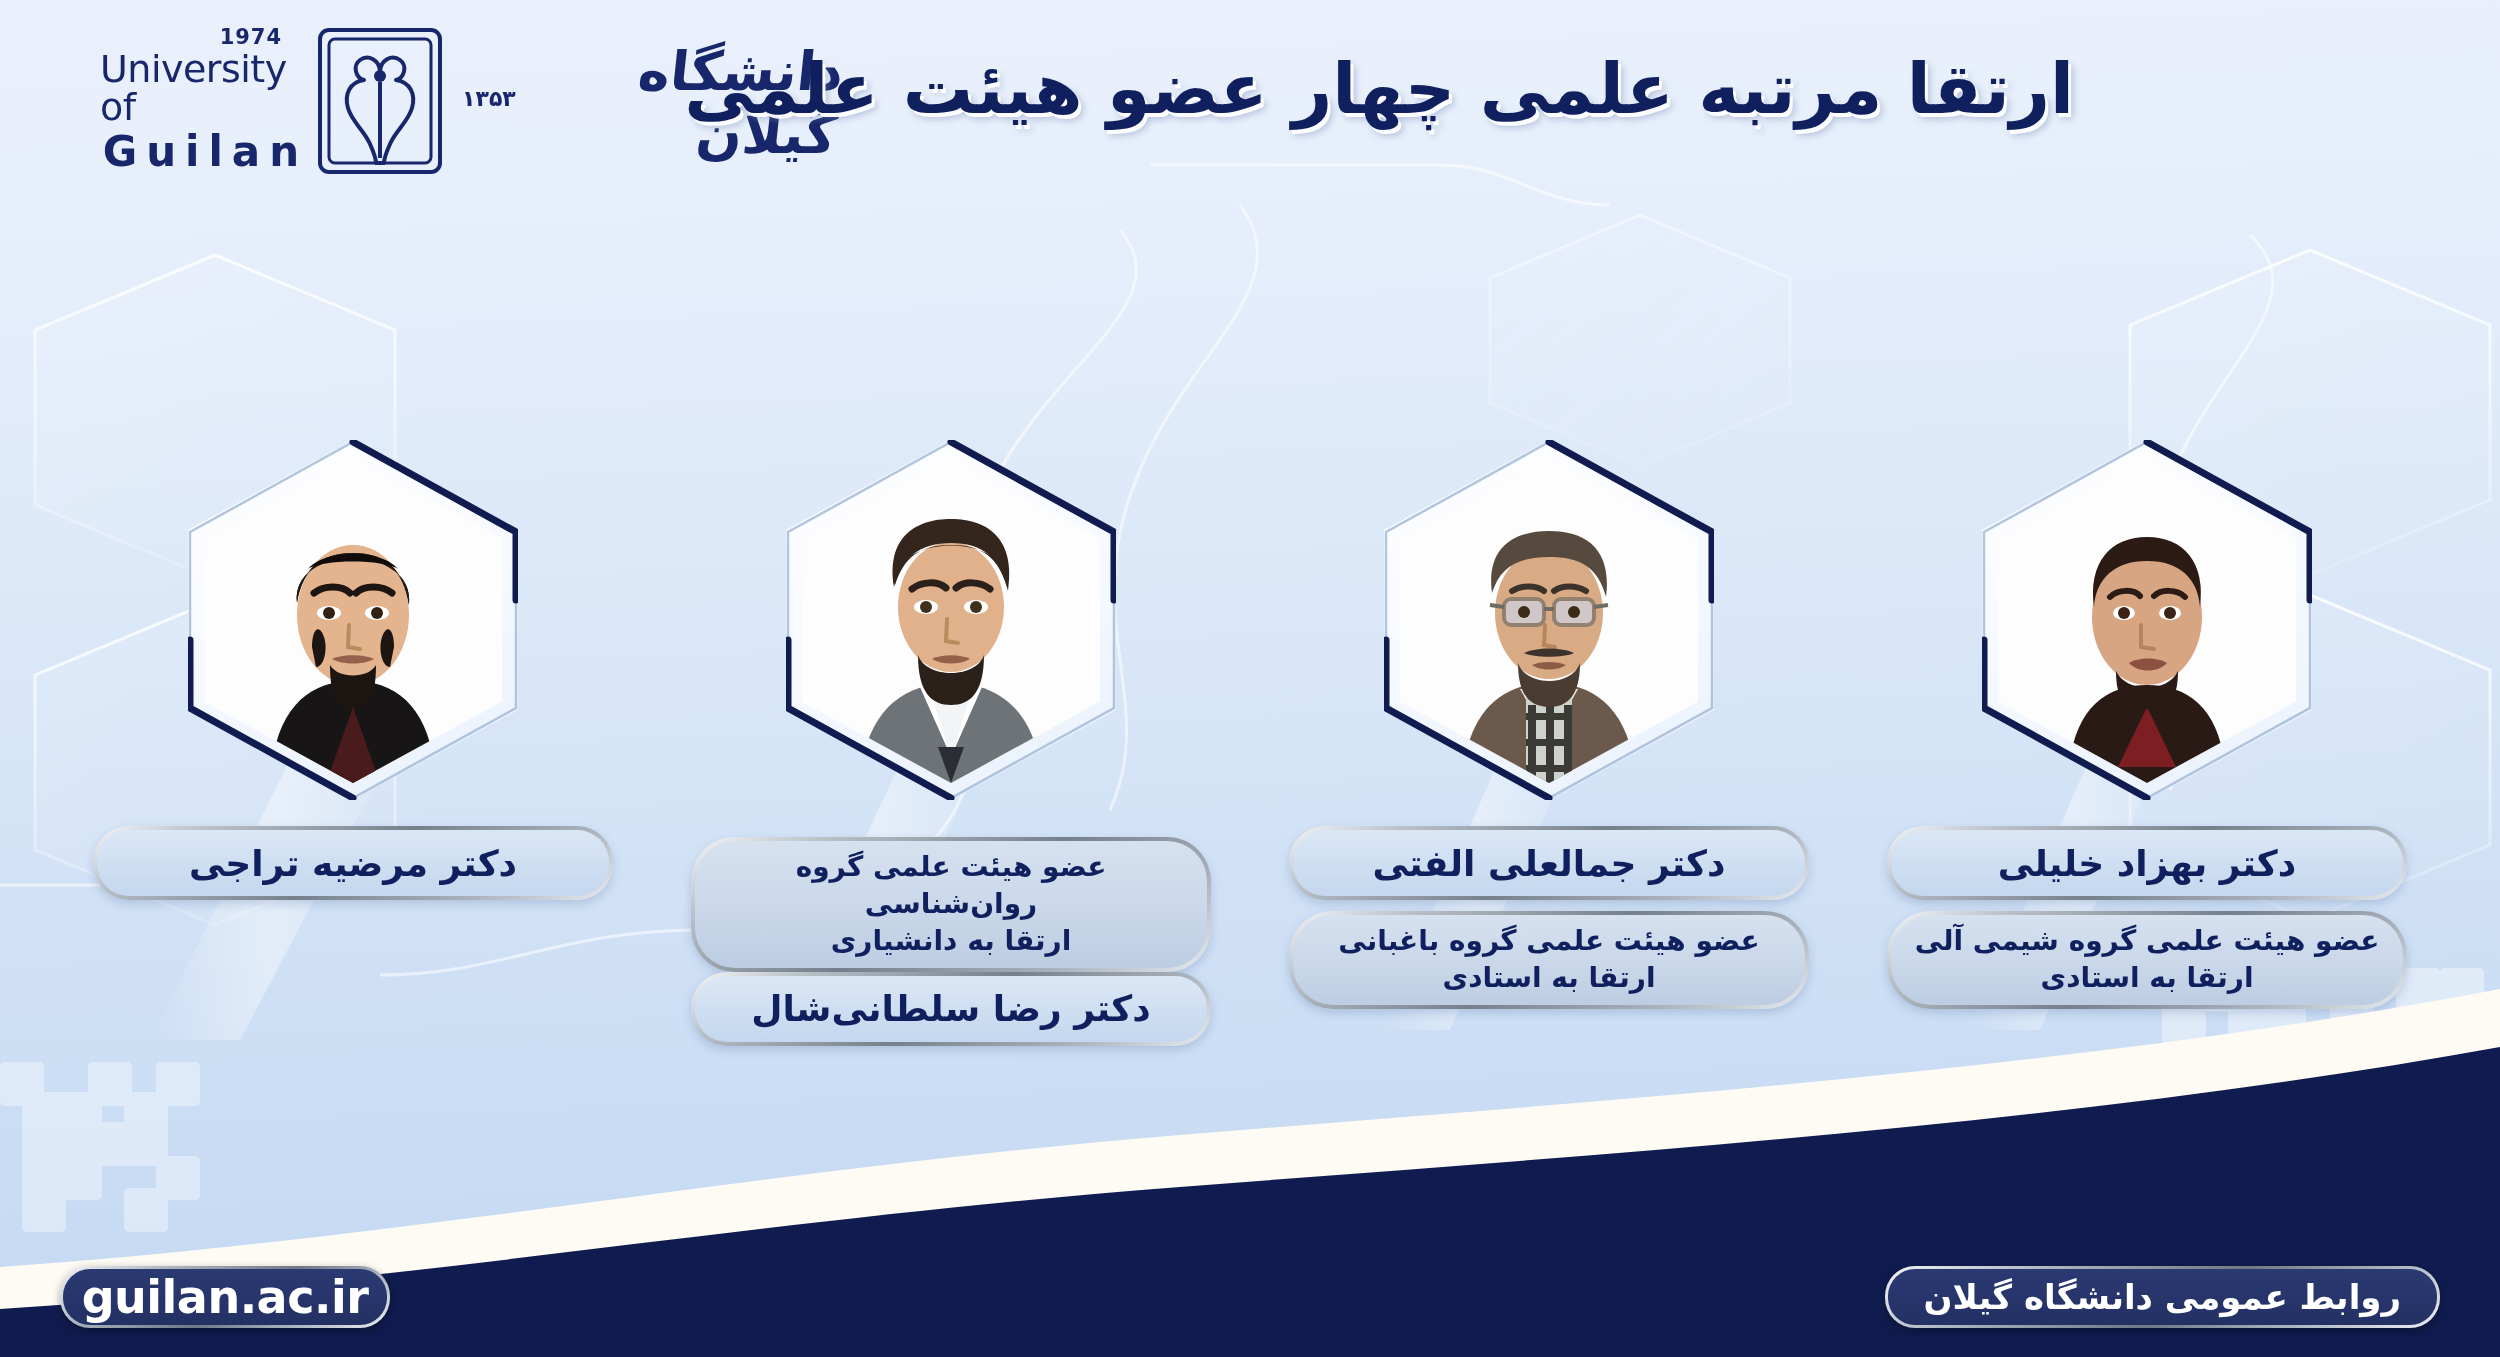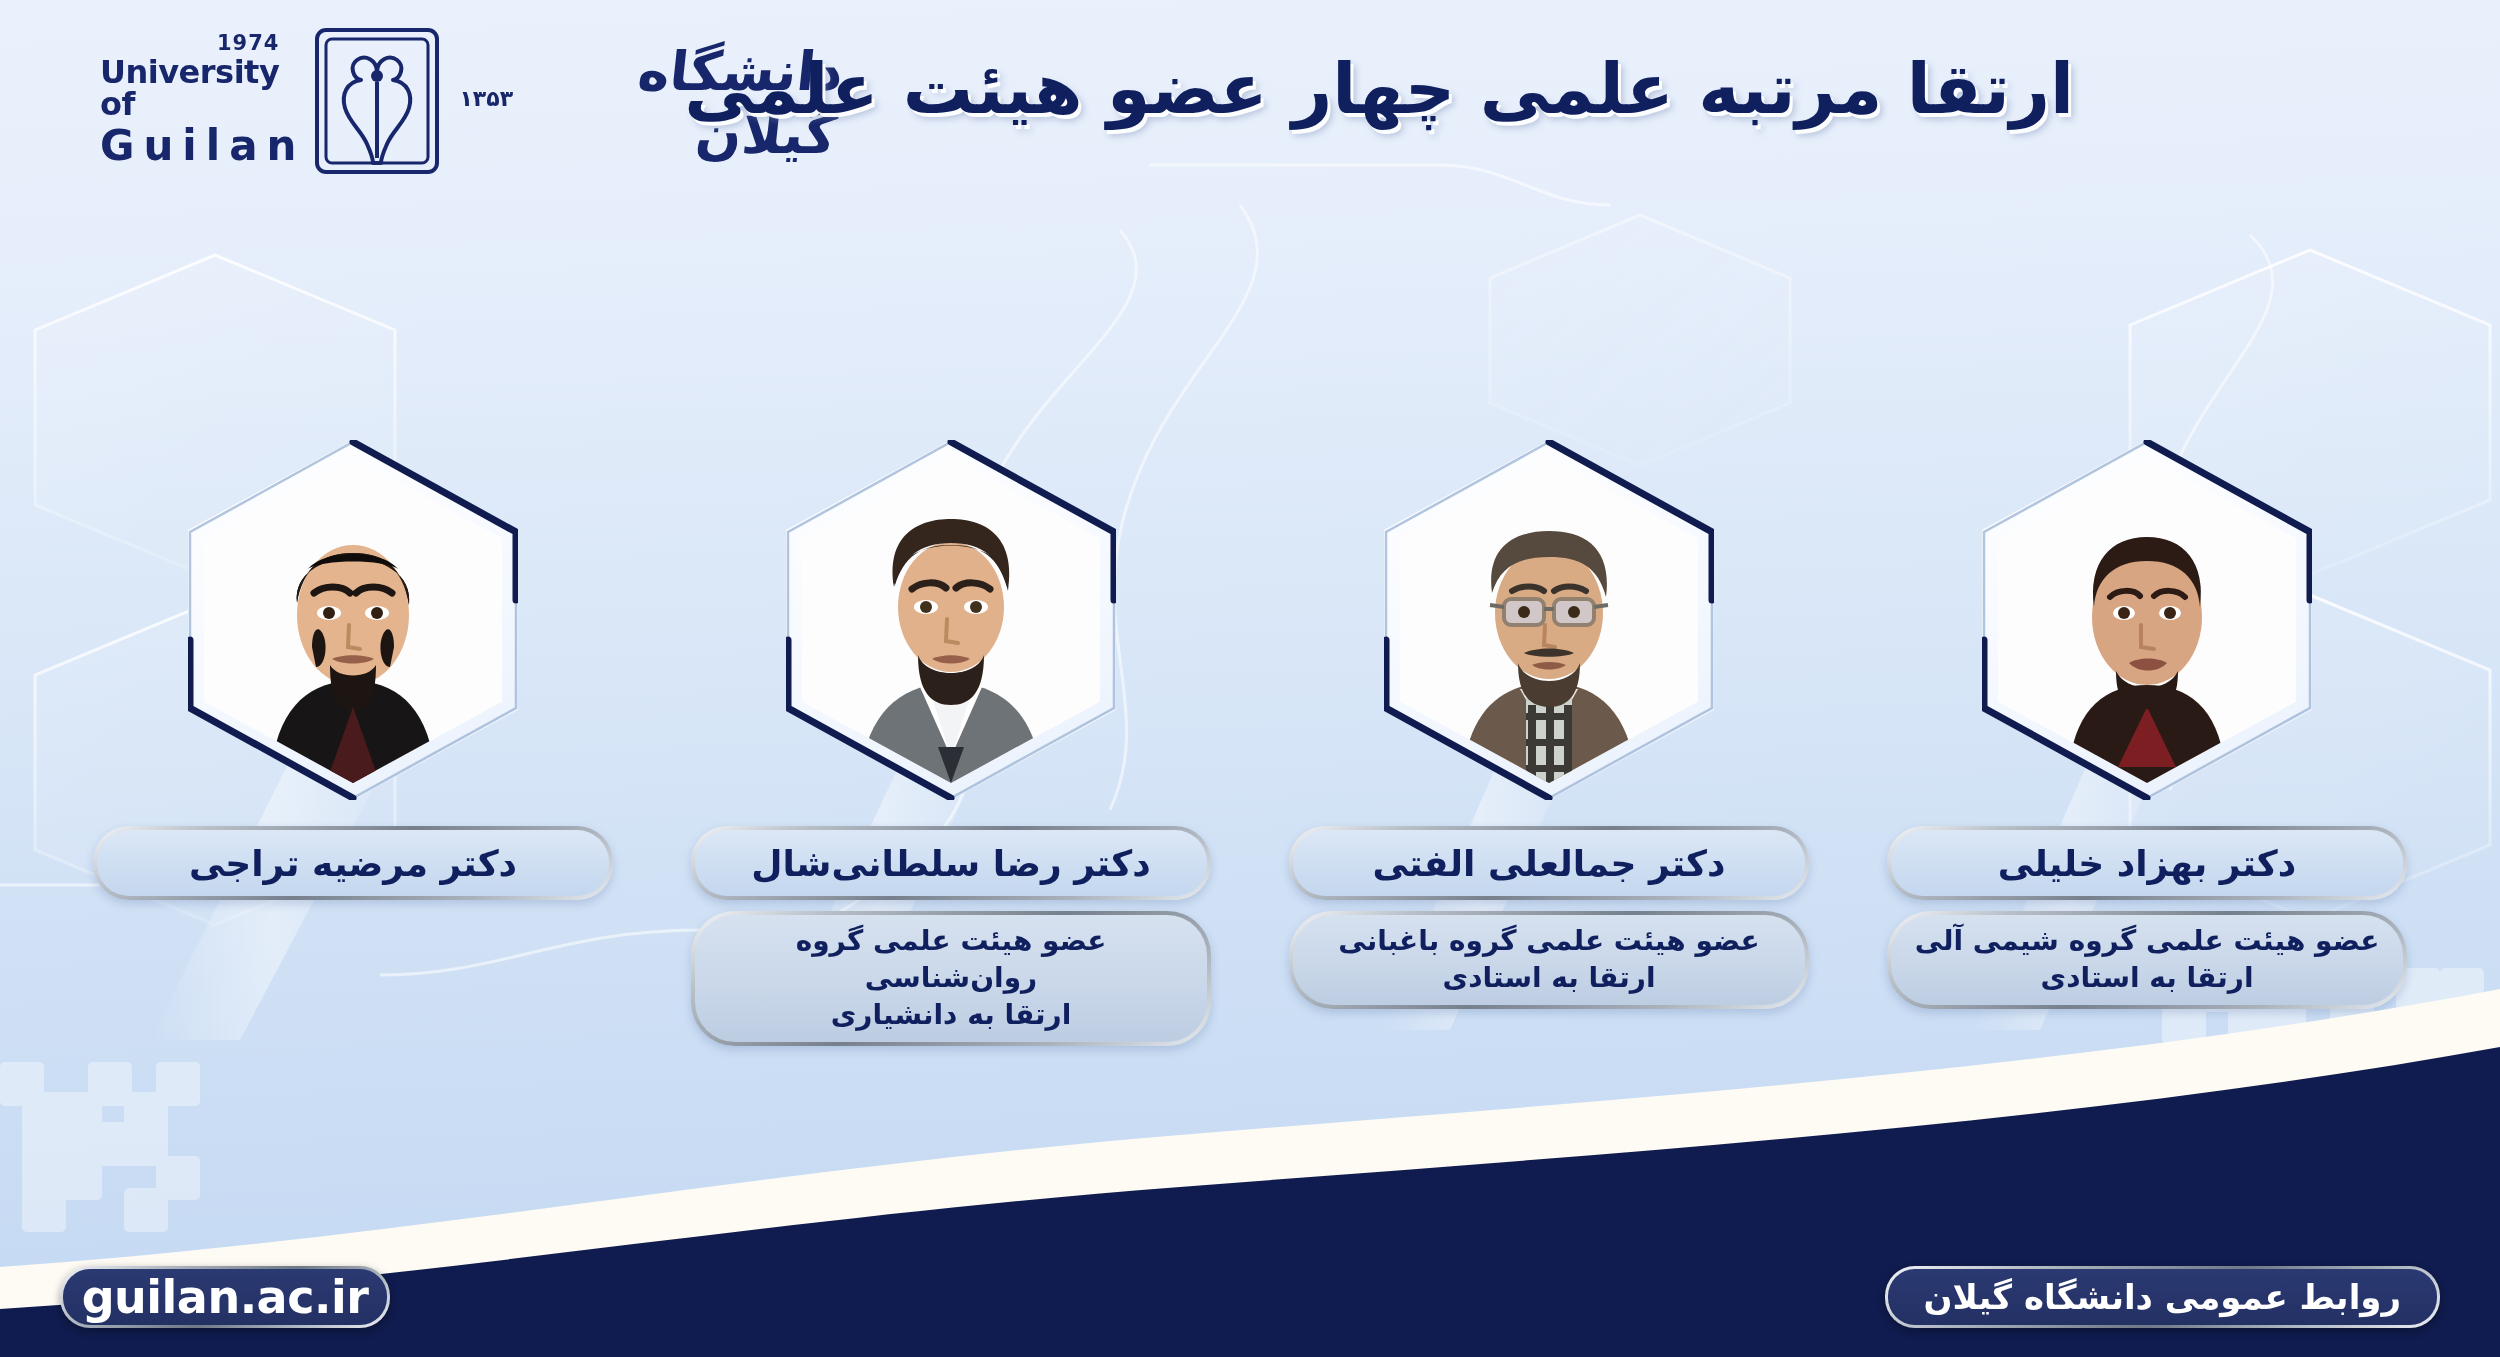--- a/index.html
+++ b/index.html
@@ -15,21 +15,21 @@
   .bg-layer svg{position:absolute;inset:0;width:2500px;height:1357px;}
 
   
   .header{position:absolute;top:0;left:0;width:2144px;height:230px;padding-left:32px;}
 
   .logo{position:absolute;left:100px;top:28px;width:740px;height:150px;
         display:flex;align-items:center;justify-content:flex-start;direction:ltr;}
   .logo-en{display:flex;flex-direction:column;align-items:flex-end;
            color:#18276b;line-height:1;padding-bottom:6px;}
   .logo-year{font-size:21px;font-weight:bold;letter-spacing:1px;margin-bottom:2px;margin-right:26px;}
-  .logo-univ{font-size:32px;font-weight:700;letter-spacing:-.5px;}
+  .logo-univ{font-size:38px;font-weight:400;letter-spacing:-.5px;}
   .logo-name{font-size:42px;font-weight:bold;letter-spacing:9px;margin-top:5px;}
   .logo-mark{margin:0 8px;}
   .logo-fa{display:flex;flex-direction:row-reverse;align-items:center;direction:rtl;}
   .logo-fa-text{font-size:54px;color:#18276b;font-weight:600;
                 font-family:"DejaVu Sans","Liberation Sans",sans-serif;
                 transform:skewX(-6deg);letter-spacing:-2px;}
   .logo-fa-year{font-size:22px;color:#18276b;font-weight:bold;margin:0 8px 10px 10px;letter-spacing:1px;}
 
   .titles{position:absolute;right:70px;top:36px;text-align:right;direction:rtl;width:1580px;margin-top:11px;}
   .title-main{font-size:70px;font-weight:bold;color:#10205e;letter-spacing:-1px;
@@ -326,25 +326,25 @@
             <path d="M130 202 C140 197, 158 197, 168 202 C158 208, 140 208, 130 202 Z" fill="#96604a"></path>
             <path d="M116 198 C116 236, 130 248, 149 248 C168 248, 182 236, 182 198 C174 222, 124 222, 116 198 Z" fill="#2c211a"></path>
           </svg>
         </div>
         <svg class="hex-ring" viewBox="0 0 330 360" xmlns="http://www.w3.org/2000/svg">
           <polygon points="165,2 328,92 328,268 165,358 2,268 2,92" fill="none" stroke="#9fb6d6" stroke-width="2.5" opacity=".8"></polygon>
           <path d="M165 2 L 328 92 L 328 160" fill="none" stroke="#101c4f" stroke-width="7" stroke-linecap="round"></path>
           <path d="M2 200 L 2 268 L 165 358" fill="none" stroke="#101c4f" stroke-width="7" stroke-linecap="round"></path>
         </svg>
       </div>
-      <div class="pill pill-name">دکتر رضا سلطانی‌شال</div>
       <div class="pill pill-role">
         <span>عضو هیئت علمی گروه روان‌شناسی</span>
         <span>ارتقا به دانشیاری</span>
       </div>
+      <div class="pill pill-name">دکتر رضا سلطانی‌شال</div>
     </div>
 
     <div class="person">
       <div class="photo-wrap">
         <div class="hex-outer"></div>
         <div class="hex-photo">
           <svg class="pf" viewBox="0 0 298 326" xmlns="http://www.w3.org/2000/svg">
             <rect width="298" height="326" fill="#fdfdfd"></rect>
             <path d="M66 326 C70 252, 104 224, 149 224 C194 224, 228 252, 232 326 Z" fill="#181516"></path>
             <ellipse cx="149" cy="158" rx="56" ry="70" fill="#e3b48d"></ellipse>

